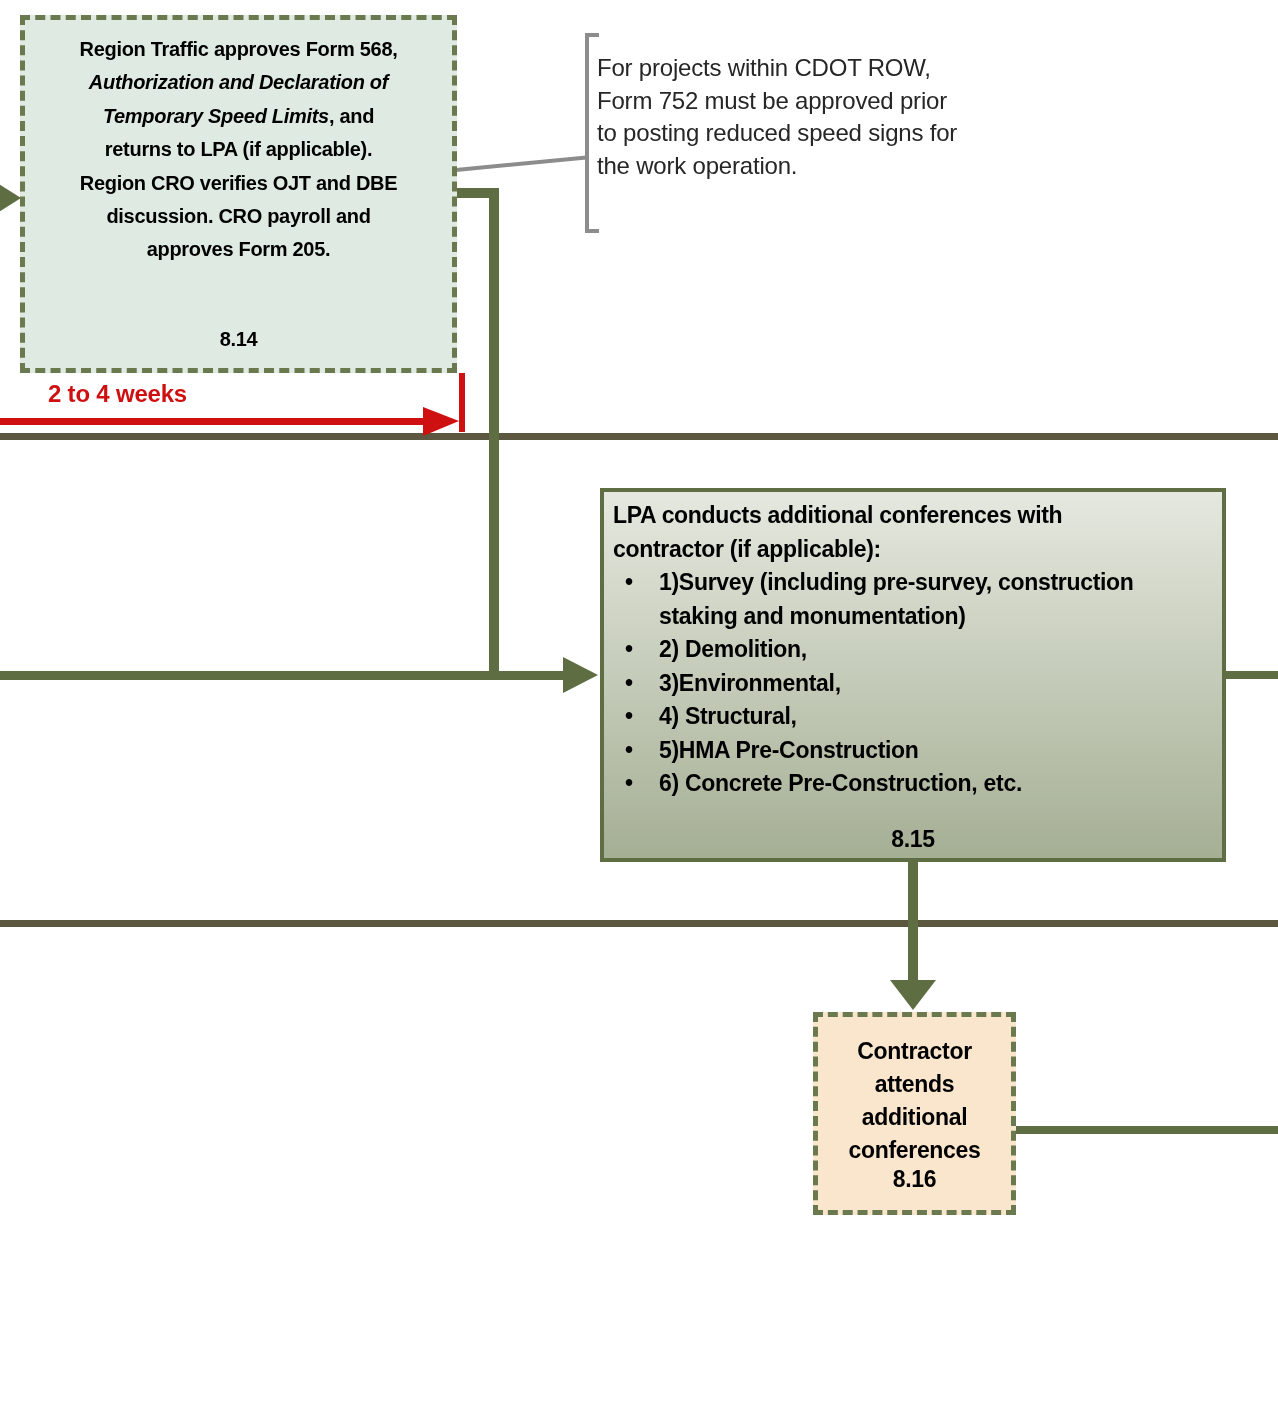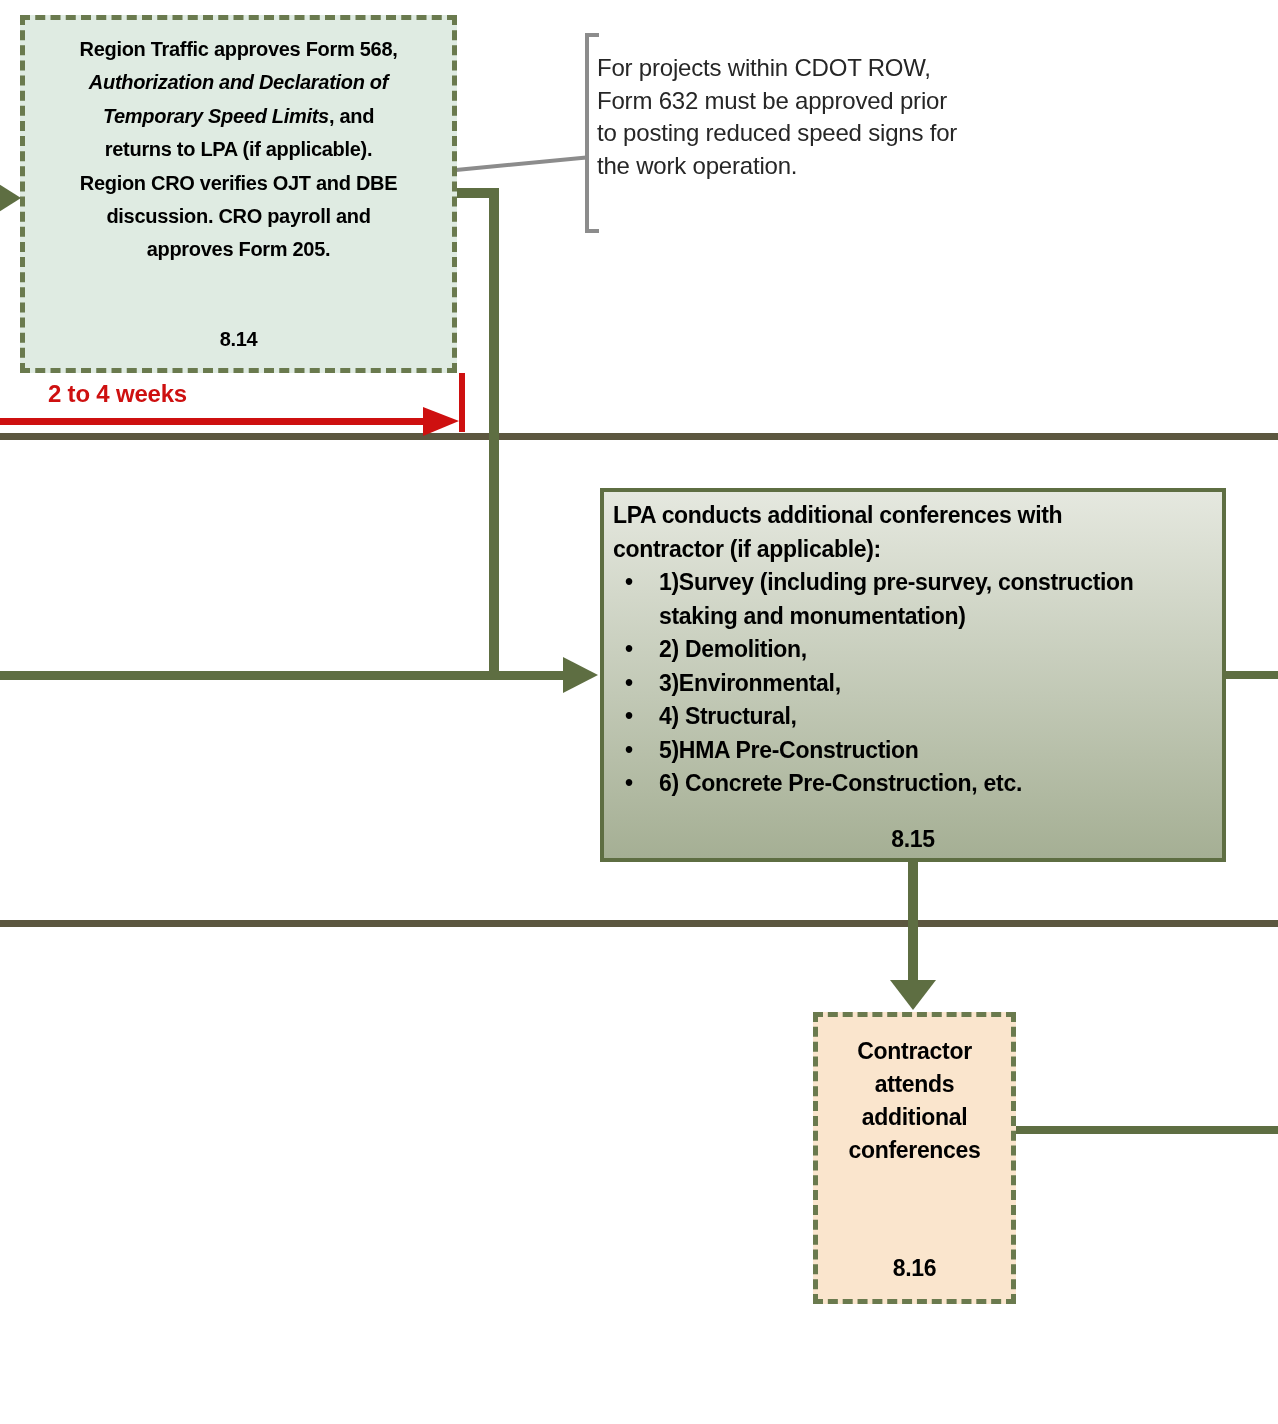--- a/index.html
+++ b/index.html
@@ -81,21 +81,21 @@
     font-weight:bold; font-size:23px; line-height:33.5px; padding:7px 10px 0 9px; letter-spacing:-0.3px;
   }
   .box815 .intro { white-space:pre-line; }
   .blist { list-style:none; margin:0; padding:0; }
   .blist li { position:relative; padding-left:46px; white-space:pre-line; }
   .blist li::before { content:"\2022"; position:absolute; left:12px; }
   .box815 .ref { position:absolute; bottom:2px; left:0; right:0; text-align:center; }
 
   
   .box816 {
-    position:absolute; left:813px; top:1012px; width:203px; height:292px; box-sizing:border-box; z-index:3;
+    position:absolute; left:813px; top:1012px; width:203px; height:203px; box-sizing:border-box; z-index:3;
     border:5px dashed var(--c-dash,#6A7A4E); background:var(--c-peach,#FAE5CD);
     text-align:center; font-weight:bold; font-size:23px; line-height:33px; padding-top:18px; letter-spacing:-0.3px;
   }
   .box816 .lines { white-space:pre-line; }
   .box816 .ref { position:absolute; bottom:14px; left:0; right:0; text-align:center; }
 </style>
 </head>
 <body>
 
 <div class="canvas">
@@ -112,21 +112,21 @@
     <div>returns to LPA (if applicable).</div>
     <div>Region CRO verifies OJT and DBE</div>
     <div>discussion. CRO payroll and</div>
     <div>approves Form 205.</div>
     <div class="ref">8.14</div>
   </div>
 
   <div class="bracket"></div>
   <div class="connector-gray"></div>
   <div class="callout-text">For projects within CDOT ROW,
-Form 632 must be approved prior
+Form 752 must be approved prior
 to posting reduced speed signs for
 the work operation.</div>
 
   <div class="gseg elbow-h"></div>
   <div class="gseg elbow-v"></div>
 
   <div class="red-label">2 to 4 weeks</div>
   <div class="red-shaft"></div>
   <div class="red-head"></div>
   <div class="red-bar"></div>

